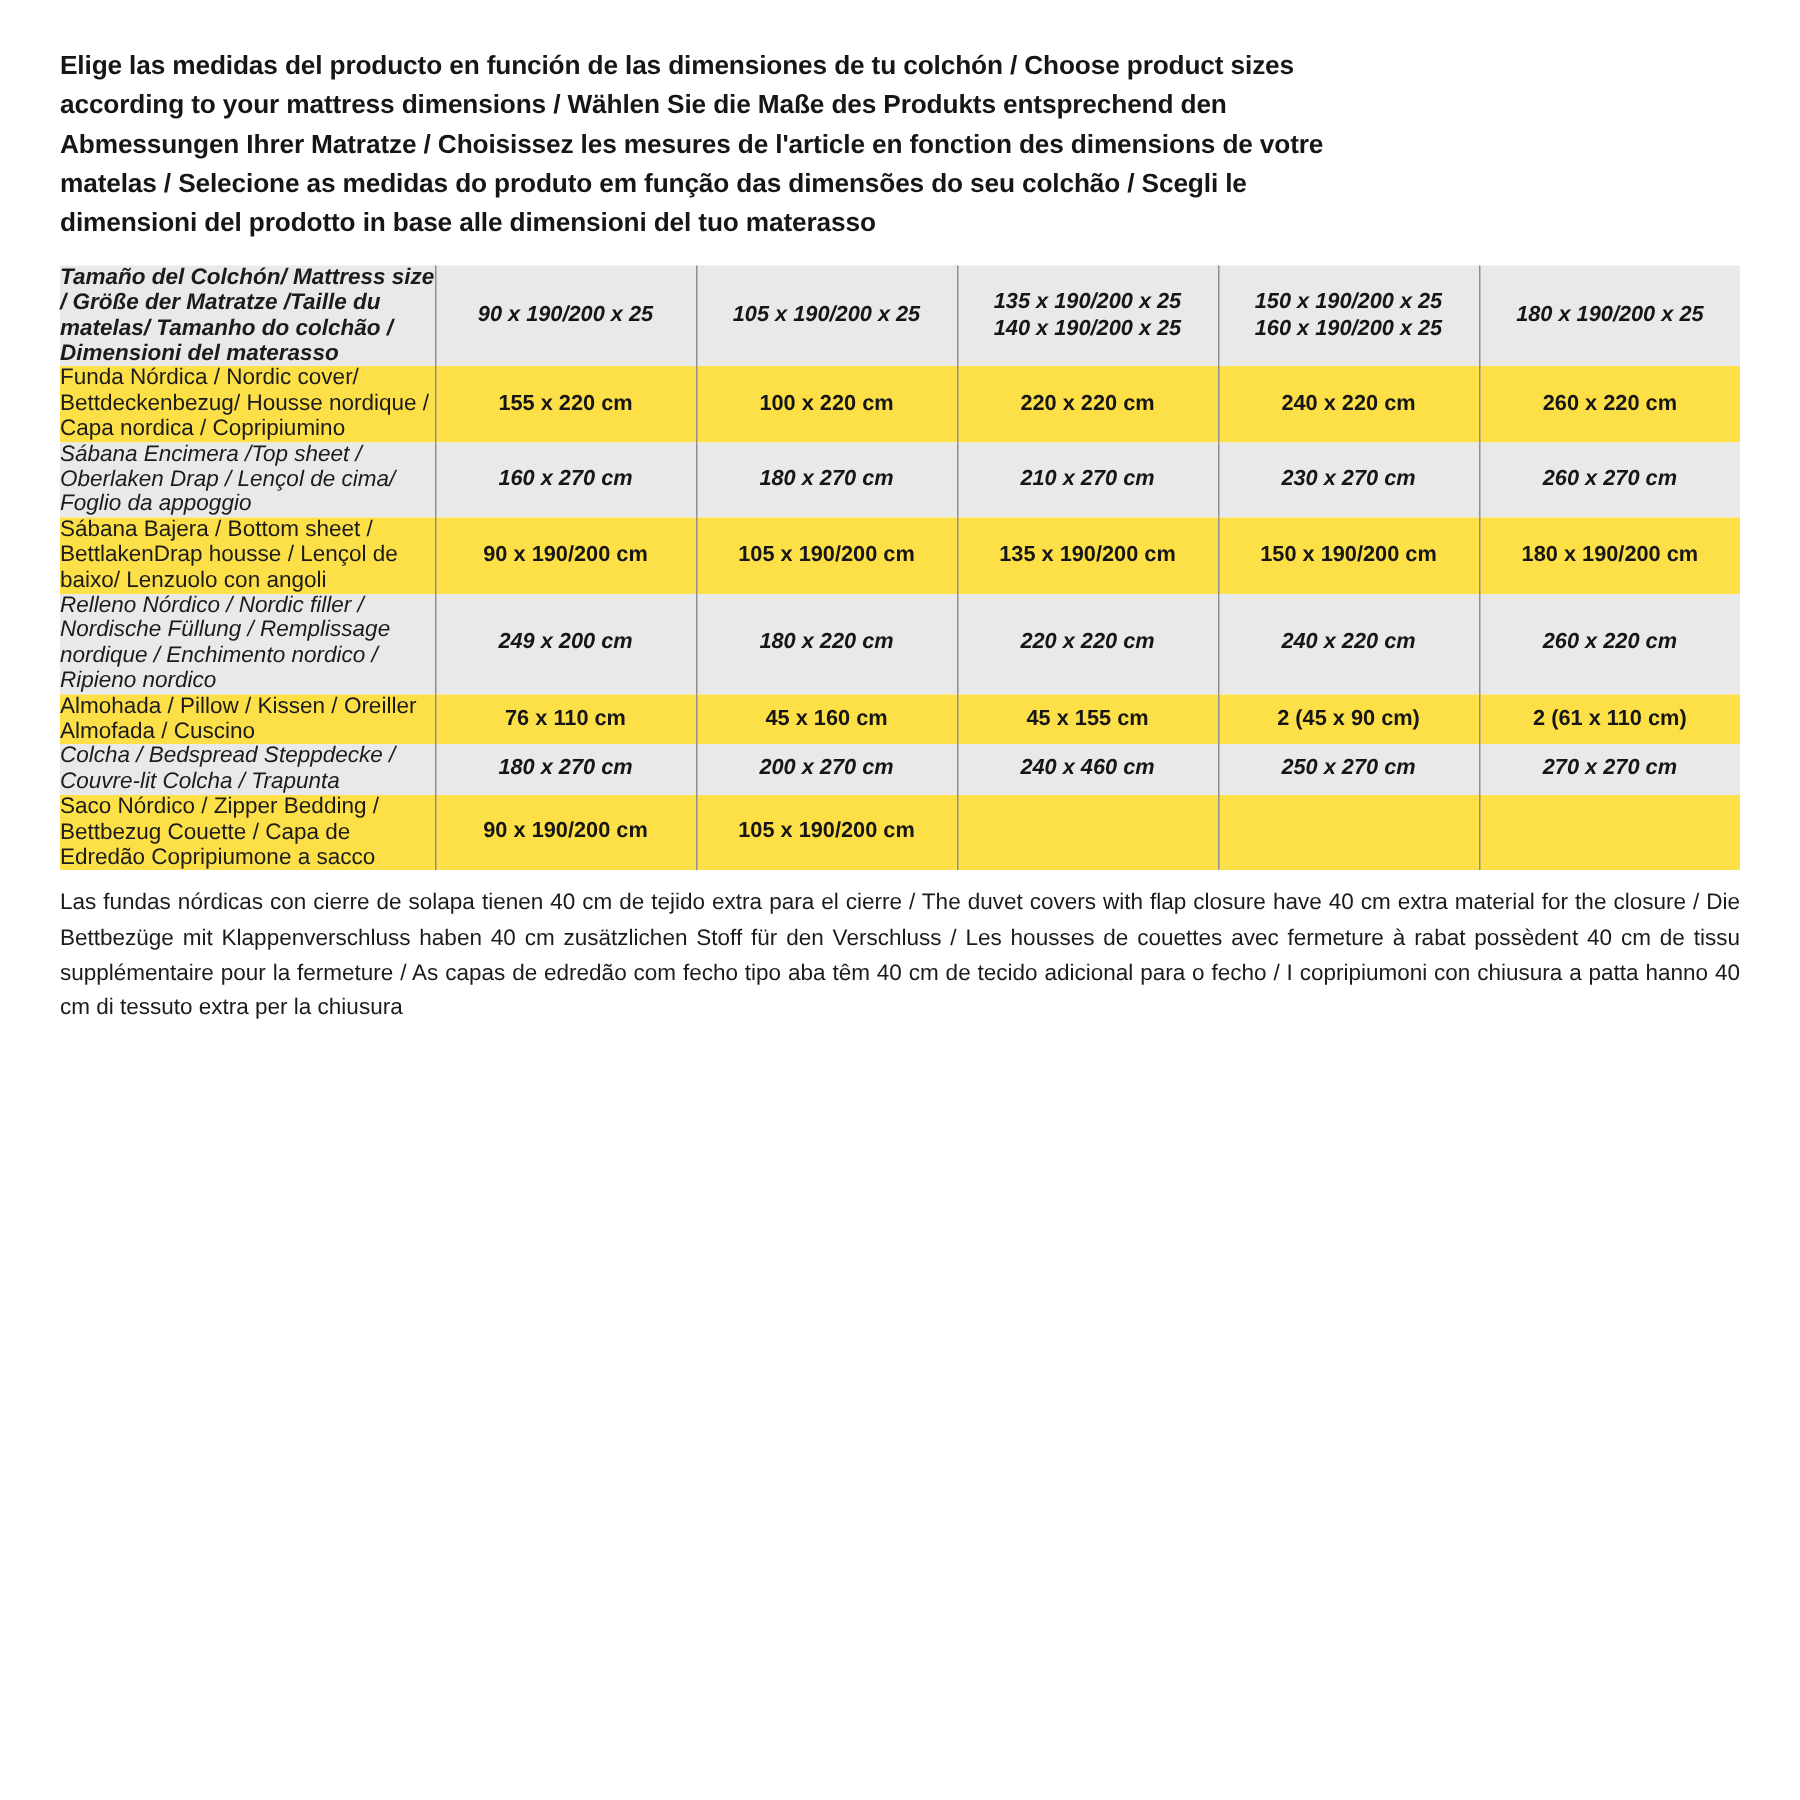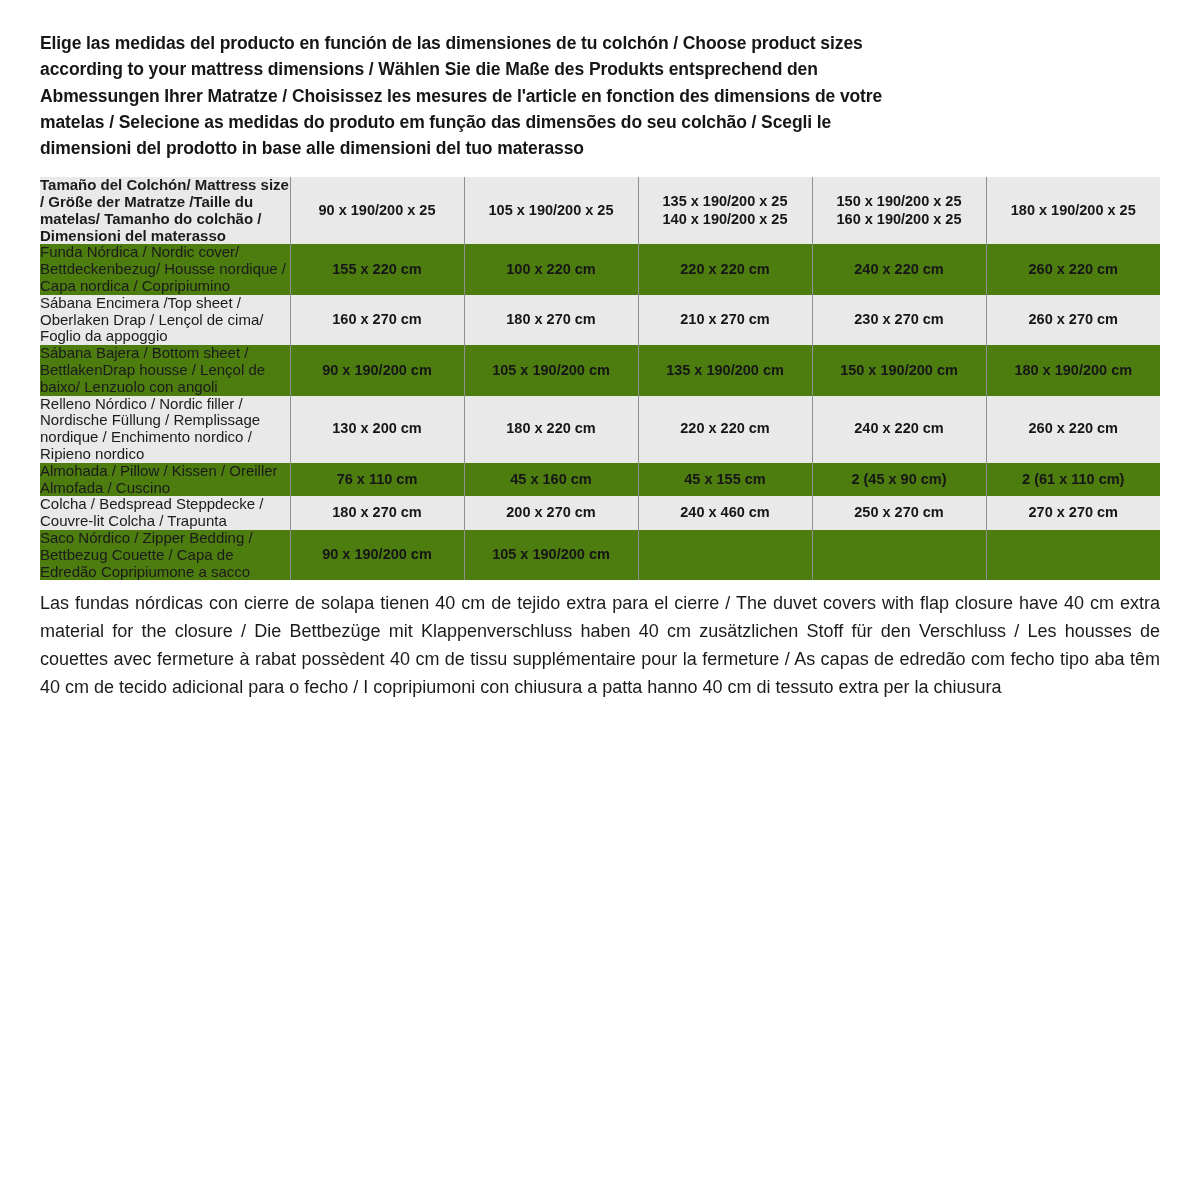--- a/index.html
+++ b/index.html
@@ -32,22 +32,22 @@
   }
   table.size-table {
     width: 1120px;
     border-collapse: collapse;
     table-layout: fixed;
     font-size: 14.5px;
   }
   table.size-table col.label-col { width: 250px; }
   table.size-table col.val-col { width: 174px; }
 
-  table.size-table tr.row-shade td { background: #e9e9e9; }
-  table.size-table tr.row-plain td { background: #4d7c0f; }
+  table.size-table tr.row-shade td { background: #e9e9e9; font-style: italic; }
+  table.size-table tr.row-plain td { background: #fde047; }
 
   table.size-table td {
     border-left: 1px solid #8f8f8f;
     vertical-align: middle;
     padding: 0;
   }
   table.size-table td.first {
     border-left: none;
   }
   .label-cell {
@@ -71,21 +71,21 @@
     font-weight: bold;
     font-size: 15px;
     line-height: 1.12;
   }
   .header-row .val-cell {
     font-weight: bold;
   }
 
   .footnote {
     width: 1120px;
-    font-size: 18px;
+    font-size: 15px;
     line-height: 1.55;
     margin-top: 10px;
     color: #1b1b1b;
     text-align: justify;
   }
 </style>
 </head>
 <body>
 
 <div class="page">
@@ -172,21 +172,21 @@
           <td class="val-cell">
             <span class="multi-line">150 x 190/200 cm</span>
           </td>
           <td class="val-cell">
             <span class="multi-line">180 x 190/200 cm</span>
           </td>
         </tr>
         <tr class="row-shade">
           <td class="label-cell first">Relleno Nórdico / Nordic filler / Nordische Füllung / Remplissage nordique / Enchimento nordico / Ripieno nordico</td>
           <td class="val-cell">
-            <span class="multi-line">130 x 200 cm</span>
+            <span class="multi-line">249 x 200 cm</span>
           </td>
           <td class="val-cell">
             <span class="multi-line">180 x 220 cm</span>
           </td>
           <td class="val-cell">
             <span class="multi-line">220 x 220 cm</span>
           </td>
           <td class="val-cell">
             <span class="multi-line">240 x 220 cm</span>
           </td>

